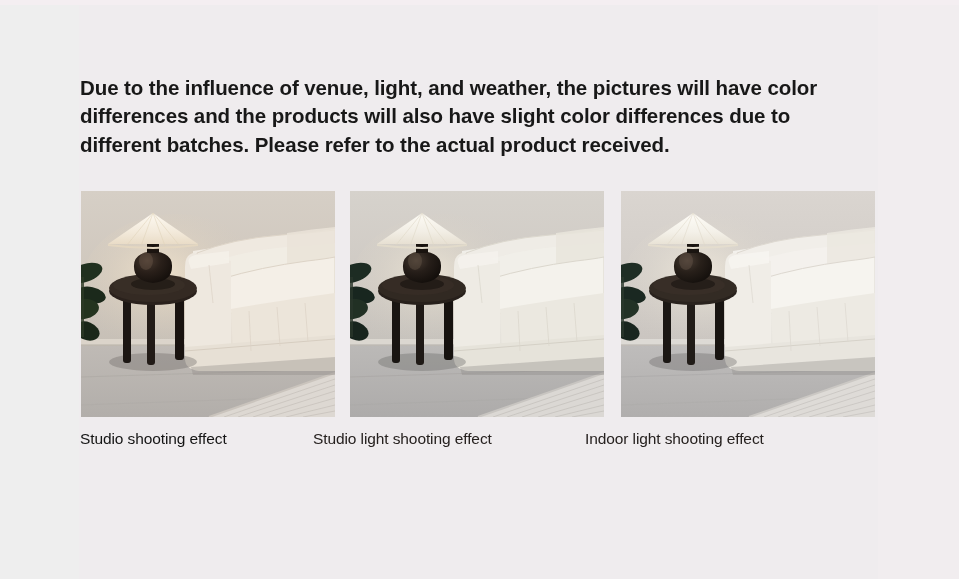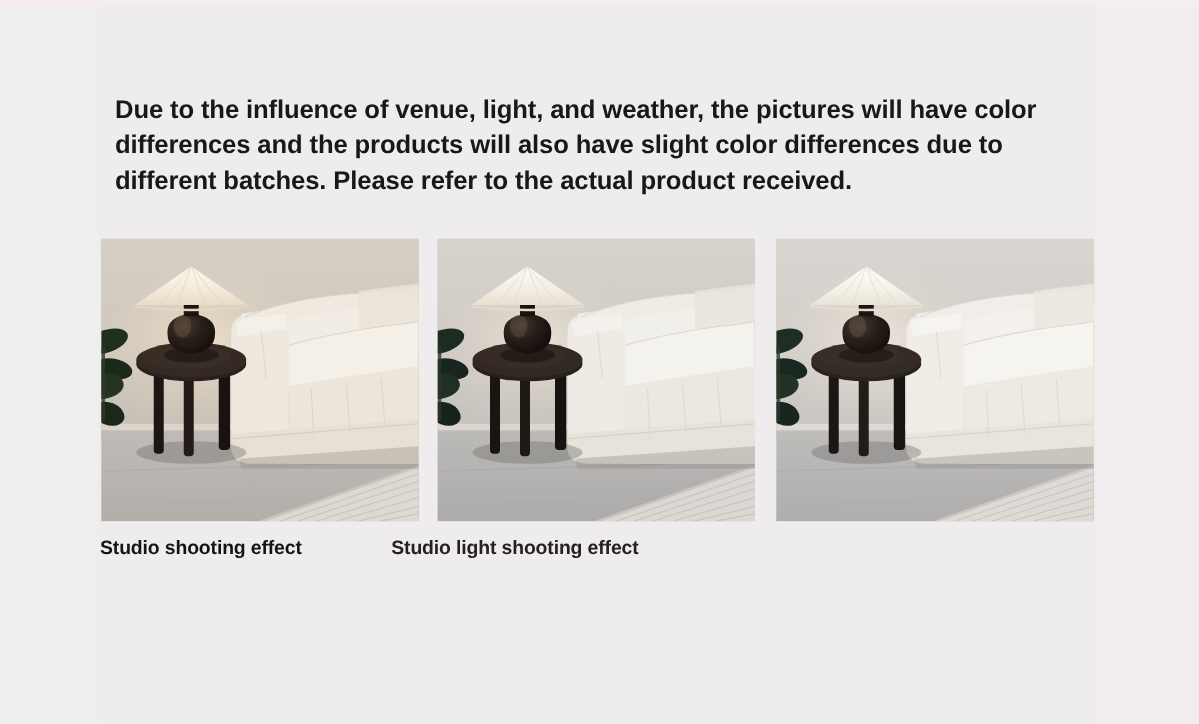--- a/index.html
+++ b/index.html
@@ -14,38 +14,38 @@
   #page{position:absolute;inset:0;background:#f2edf0;}
   .band-top{position:absolute;left:0;top:0;width:959px;height:5px;background:#f4eef1;}
   .band-main{position:absolute;left:0;top:5px;width:959px;height:574px;background:#f1edef;}
   .band-left{position:absolute;left:0;top:5px;width:79px;height:574px;background:#eeeeee;}
   .band-center{position:absolute;left:79px;top:5px;width:799px;height:574px;background:#efecee;}
 
   
   .content{position:absolute;left:0;top:0;width:959px;height:579px;}
 
   .headline{
-    position:absolute;left:92px;top:74px;width:790px;
+    position:absolute;left:80px;top:74px;width:790px;
     font-size:20.5px;font-weight:bold;line-height:1.38;
     color:#181818;letter-spacing:-0.1px;
   }
 
   .panels{position:absolute;left:81px;top:191px;width:794px;height:226px;}
   .panel{
     position:absolute;top:0;width:254px;height:226px;
     overflow:hidden;background:#cdc6bf;
   }
   .panel.p1{left:0;}
   .panel.p2{left:269px;}
   .panel.p3{left:540px;}
 
   .captions{position:absolute;left:0;top:430px;width:959px;height:26px;}
   .caption{
     position:absolute;top:0;
-    font-size:15.5px;font-weight:bold;color:#202020;
+    font-size:15.5px;font-weight:normal;color:#202020;
     white-space:nowrap;letter-spacing:-0.1px;
   }
   .cap1{left:80px;color:#141414;}
   .cap2{left:313px;color:#26211f;}
   .cap3{left:585px;color:#26211f;}
 
   .scene{width:254px;height:226px;display:block;}
 </style>
 </head>
 <body>
@@ -393,15 +393,16 @@
               <path d="M72 22 L98 54"></path>
           </g>
         </g>
       </svg>
     </div>
   </div>
 
   <div class="captions">
     <div class="caption cap1">Studio shooting effect</div>
     <div class="caption cap2">Studio light shooting effect</div>
+    <div class="caption cap3">Indoor light shooting effect</div>
   </div>
 
 </div>
 
 </body></html>

